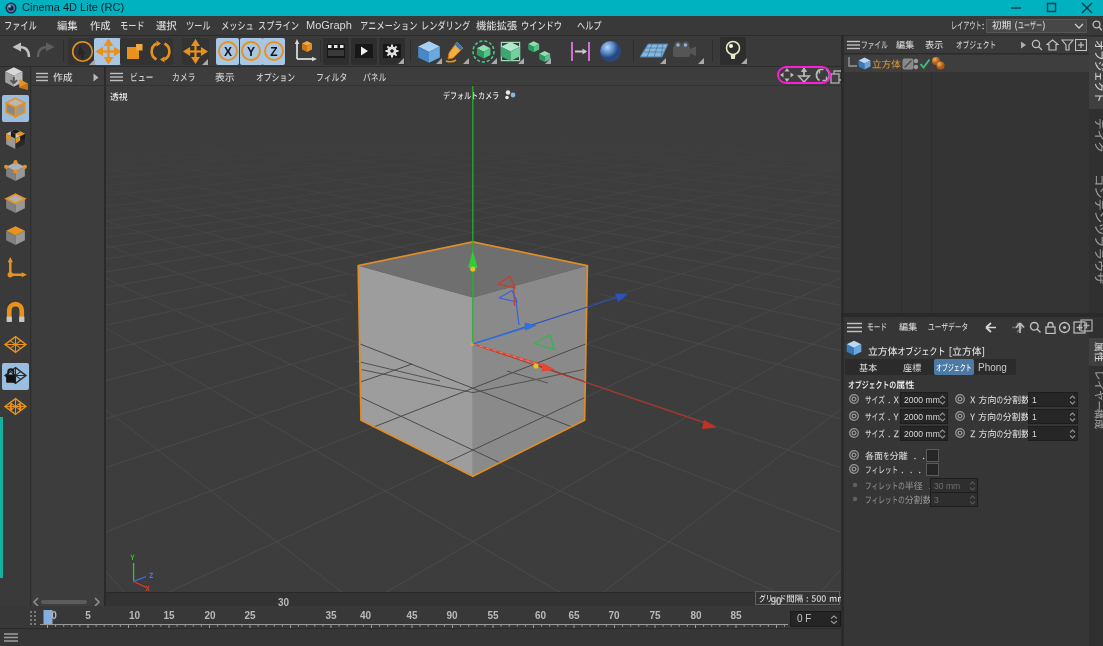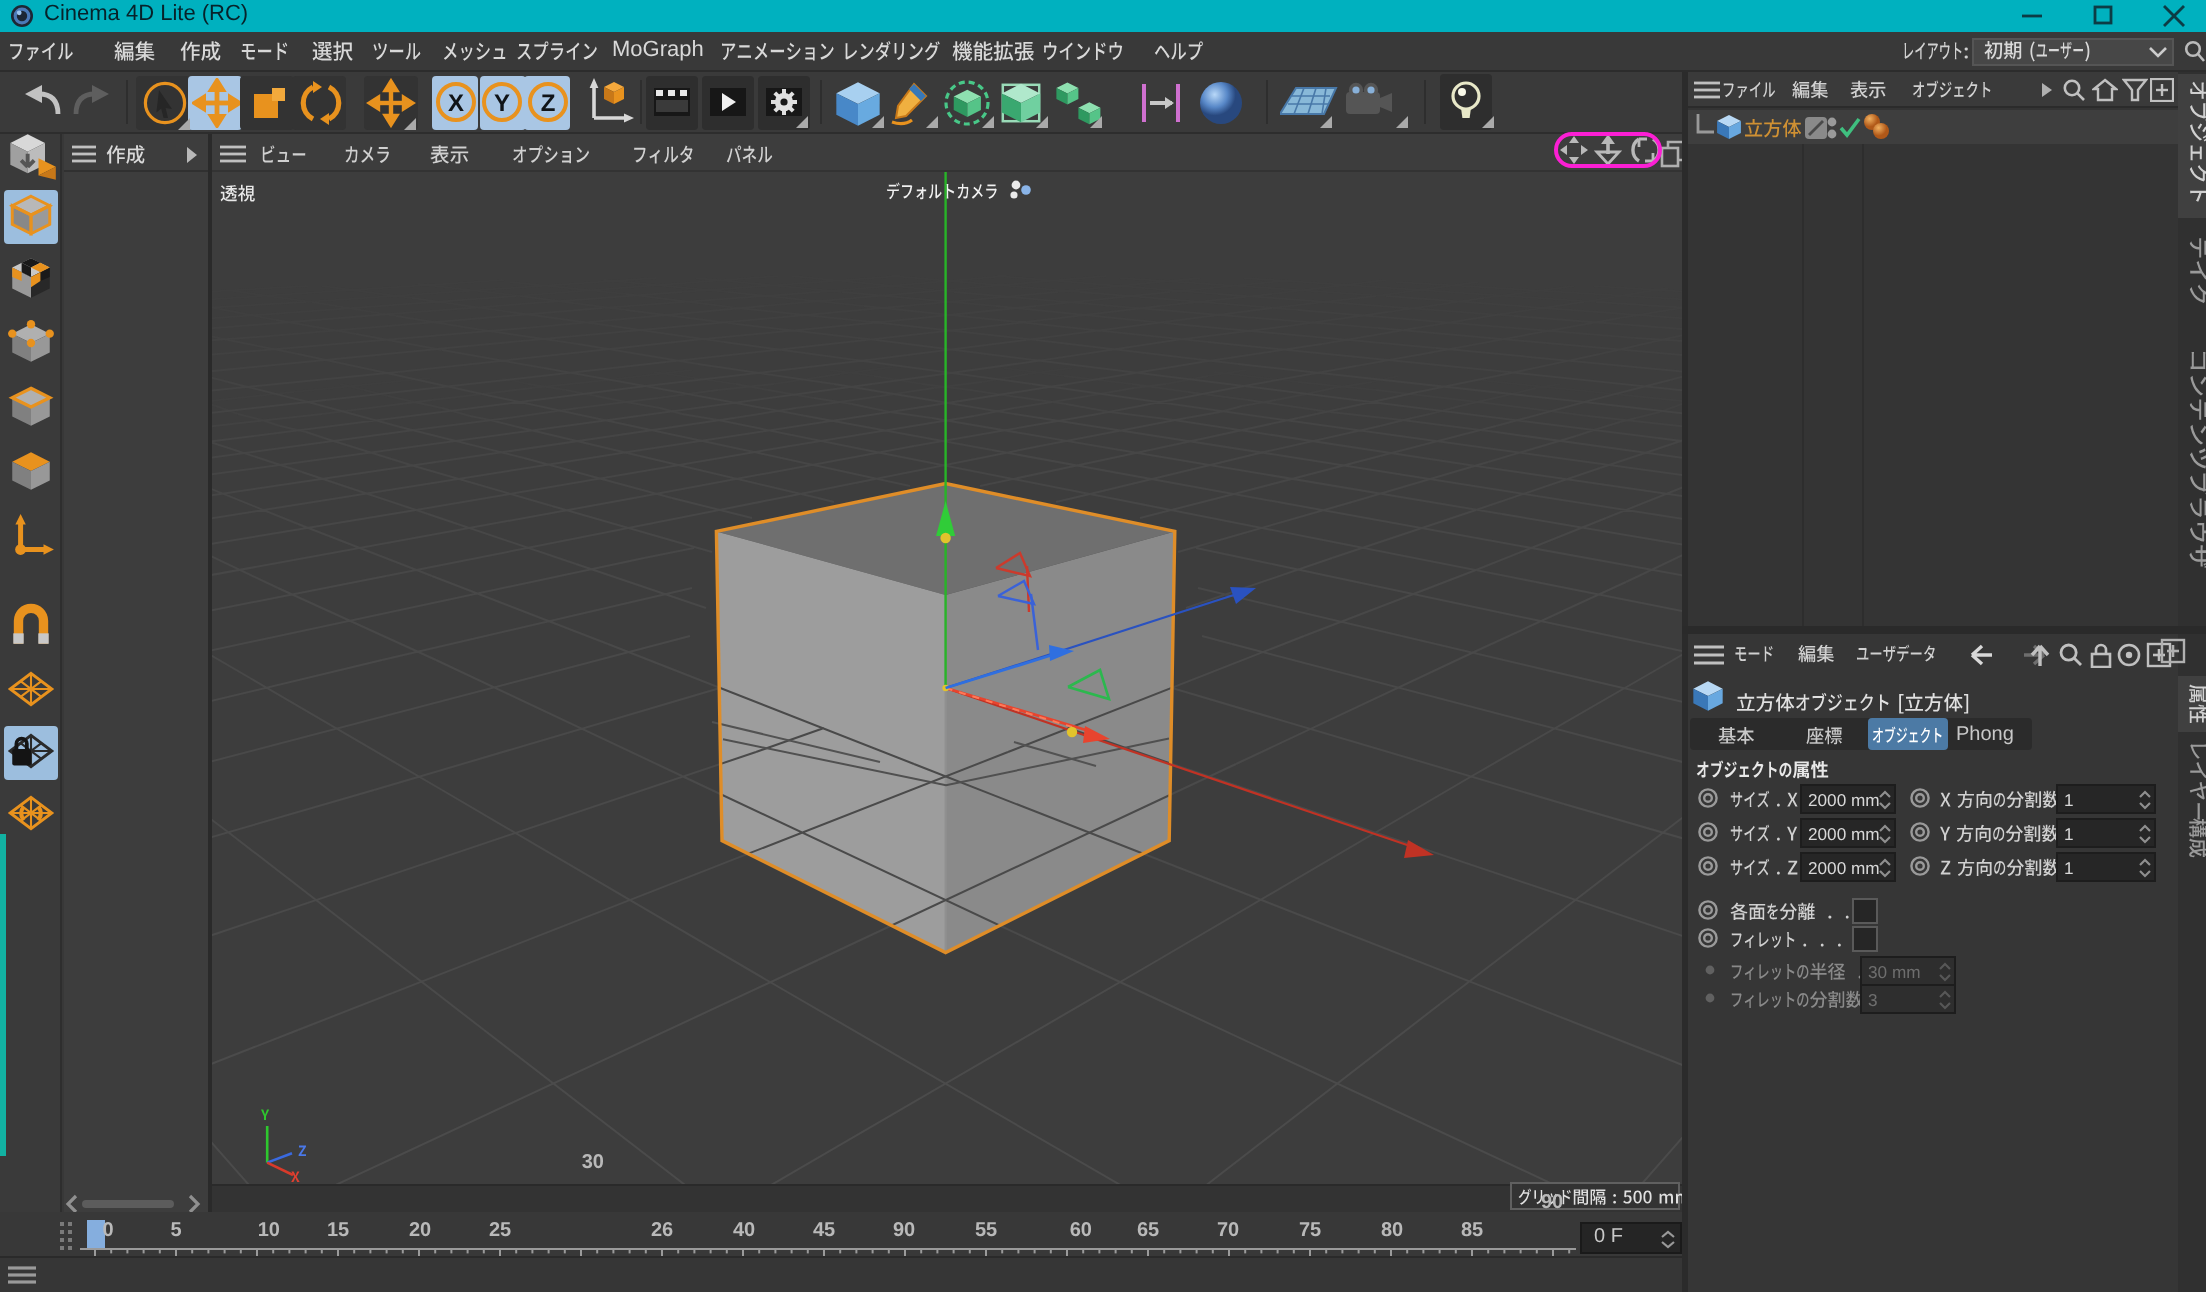--- a/index.html
+++ b/index.html
@@ -632,23 +632,23 @@
         <line x1="784.6" y1="624.5" x2="784.6" y2="626.7"></line>
       </g>
       <rect x="43.5" y="610" width="9" height="14" fill="#85aede"></rect>
     </svg>
     <div style="position:absolute;left:42px;top:610px;width:24px;text-align:center;font:bold 10px 'Liberation Sans',sans-serif;color:#b9b9b9">0</div>
     <div style="position:absolute;left:76px;top:610px;width:24px;text-align:center;font:bold 10px 'Liberation Sans',sans-serif;color:#b9b9b9">5</div>
     <div style="position:absolute;left:116px;top:610px;width:24px;text-align:right;font:bold 10px 'Liberation Sans',sans-serif;color:#b9b9b9">10</div>
     <div style="position:absolute;left:157px;top:610px;width:24px;text-align:center;font:bold 10px 'Liberation Sans',sans-serif;color:#b9b9b9">15</div>
     <div style="position:absolute;left:198px;top:610px;width:24px;text-align:center;font:bold 10px 'Liberation Sans',sans-serif;color:#b9b9b9">20</div>
     <div style="position:absolute;left:238px;top:610px;width:24px;text-align:center;font:bold 10px 'Liberation Sans',sans-serif;color:#b9b9b9">25</div>
-    <div style="position:absolute;left:278px;top:576px;width:24px;text-align:right;font:bold 10px 'Liberation Sans',sans-serif;color:#b9b9b9">30</div>
-    <div style="position:absolute;left:319px;top:610px;width:24px;text-align:center;font:bold 10px 'Liberation Sans',sans-serif;color:#b9b9b9">26</div>
-    <div style="position:absolute;left:360px;top:610px;width:24px;text-align:center;font:bold 10px 'Liberation Sans',sans-serif;color:#b9b9b9">40</div>
+    <div style="position:absolute;left:278px;top:597px;width:24px;text-align:left;font:bold 10px 'Liberation Sans',sans-serif;color:#b9b9b9">30</div>
+    <div style="position:absolute;left:319px;top:610px;width:24px;text-align:center;font:bold 10px 'Liberation Sans',sans-serif;color:#b9b9b9">35</div>
+    <div style="position:absolute;left:360px;top:610px;width:24px;font:bold 10px 'Liberation Sans',sans-serif;color:#b9b9b9">40</div>
     <div style="position:absolute;left:400px;top:610px;width:24px;text-align:center;font:bold 10px 'Liberation Sans',sans-serif;color:#b9b9b9">45</div>
     <div style="position:absolute;left:440px;top:610px;width:24px;text-align:center;font:bold 10px 'Liberation Sans',sans-serif;color:#b9b9b9">90</div>
     <div style="position:absolute;left:481px;top:610px;width:24px;text-align:center;font:bold 10px 'Liberation Sans',sans-serif;color:#b9b9b9">55</div>
     <div style="position:absolute;left:522px;top:610px;width:24px;text-align:right;font:bold 10px 'Liberation Sans',sans-serif;color:#b9b9b9">60</div>
     <div style="position:absolute;left:562px;top:610px;width:24px;text-align:center;font:bold 10px 'Liberation Sans',sans-serif;color:#b9b9b9">65</div>
     <div style="position:absolute;left:602px;top:610px;width:24px;text-align:center;font:bold 10px 'Liberation Sans',sans-serif;color:#b9b9b9">70</div>
     <div style="position:absolute;left:643px;top:610px;width:24px;text-align:center;font:bold 10px 'Liberation Sans',sans-serif;color:#b9b9b9">75</div>
     <div style="position:absolute;left:684px;top:610px;width:24px;text-align:center;font:bold 10px 'Liberation Sans',sans-serif;color:#b9b9b9">80</div>
     <div style="position:absolute;left:724px;top:610px;width:24px;text-align:center;font:bold 10px 'Liberation Sans',sans-serif;color:#b9b9b9">85</div>
     <div style="position:absolute;left:764px;top:596px;width:24px;text-align:center;font:bold 10px 'Liberation Sans',sans-serif;color:#b9b9b9">90</div>

